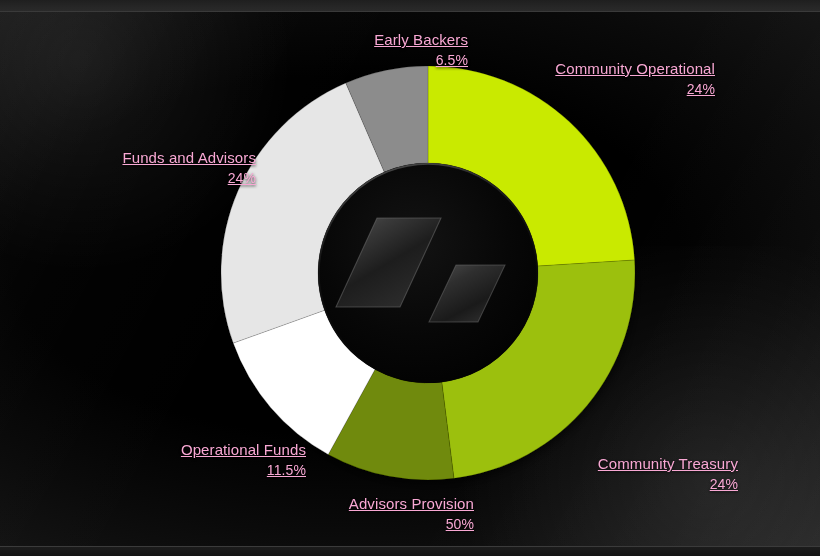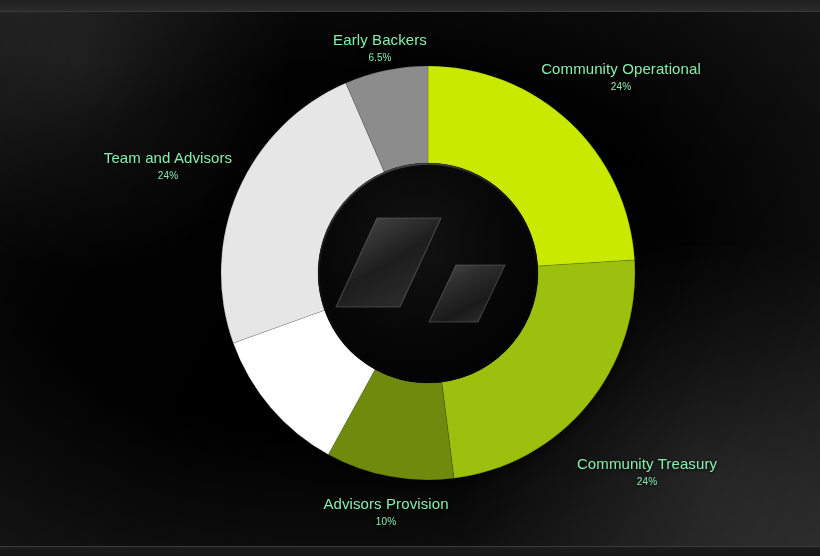--- a/index.html
+++ b/index.html
@@ -89,36 +89,37 @@
     inset: 0;
   }
   .donut-svg {
     position: absolute;
     left: 0; top: 0;
   }
 
   
   .slice-label {
     position: absolute;
-    color: #86efac;
-    text-align: center;
+    color: #f9a8d4;
+    text-align: right;
     line-height: 1.32;
     letter-spacing: 0.1px;
     text-shadow: 0 1px 3px rgba(0,0,0,0.85);
     white-space: nowrap;
     pointer-events: none;
+    text-decoration: underline;
   }
   .slice-label .name {
     display: block;
     font-size: 15px;
     font-weight: 400;
   }
   .slice-label .pct {
     display: block;
-    font-size: 10px;
+    font-size: 14px;
     font-weight: 400;
     margin-top: 1px;
   }
 
   .lbl-early      { left: 292px; top: 30px;  width: 176px; }
   .lbl-activation { left: 527px; top: 59px;  width: 188px; }
   .lbl-treasury   { left: 556px; top: 454px; width: 182px; }
   .lbl-liquidity  { left: 298px; top: 494px; width: 176px; }
   .lbl-operational{ left: 134px; top: 440px; width: 172px; }
   .lbl-team       { left: 80px;  top: 148px; width: 176px; }
@@ -197,26 +198,30 @@
       <span class="pct">24%</span>
     </div>
 
     <div class="slice-label lbl-treasury">
       <span class="name">Community Treasury</span>
       <span class="pct">24%</span>
     </div>
 
     <div class="slice-label lbl-liquidity">
       <span class="name">Advisors Provision</span>
-      <span class="pct">10%</span>
-    </div>
-
+      <span class="pct">50%</span>
+    </div>
+
+    <div class="slice-label lbl-operational">
+      <span class="name">Operational Funds</span>
+      <span class="pct">11.5%</span>
+    </div>
 
     <div class="slice-label lbl-team">
-      <span class="name">Team and Advisors</span>
+      <span class="name">Funds and Advisors</span>
       <span class="pct">24%</span>
     </div>
 
   </div>
 
   <div class="bottom-rule"></div>
   <div class="bottom-strip"></div>
 
 </div>
 

